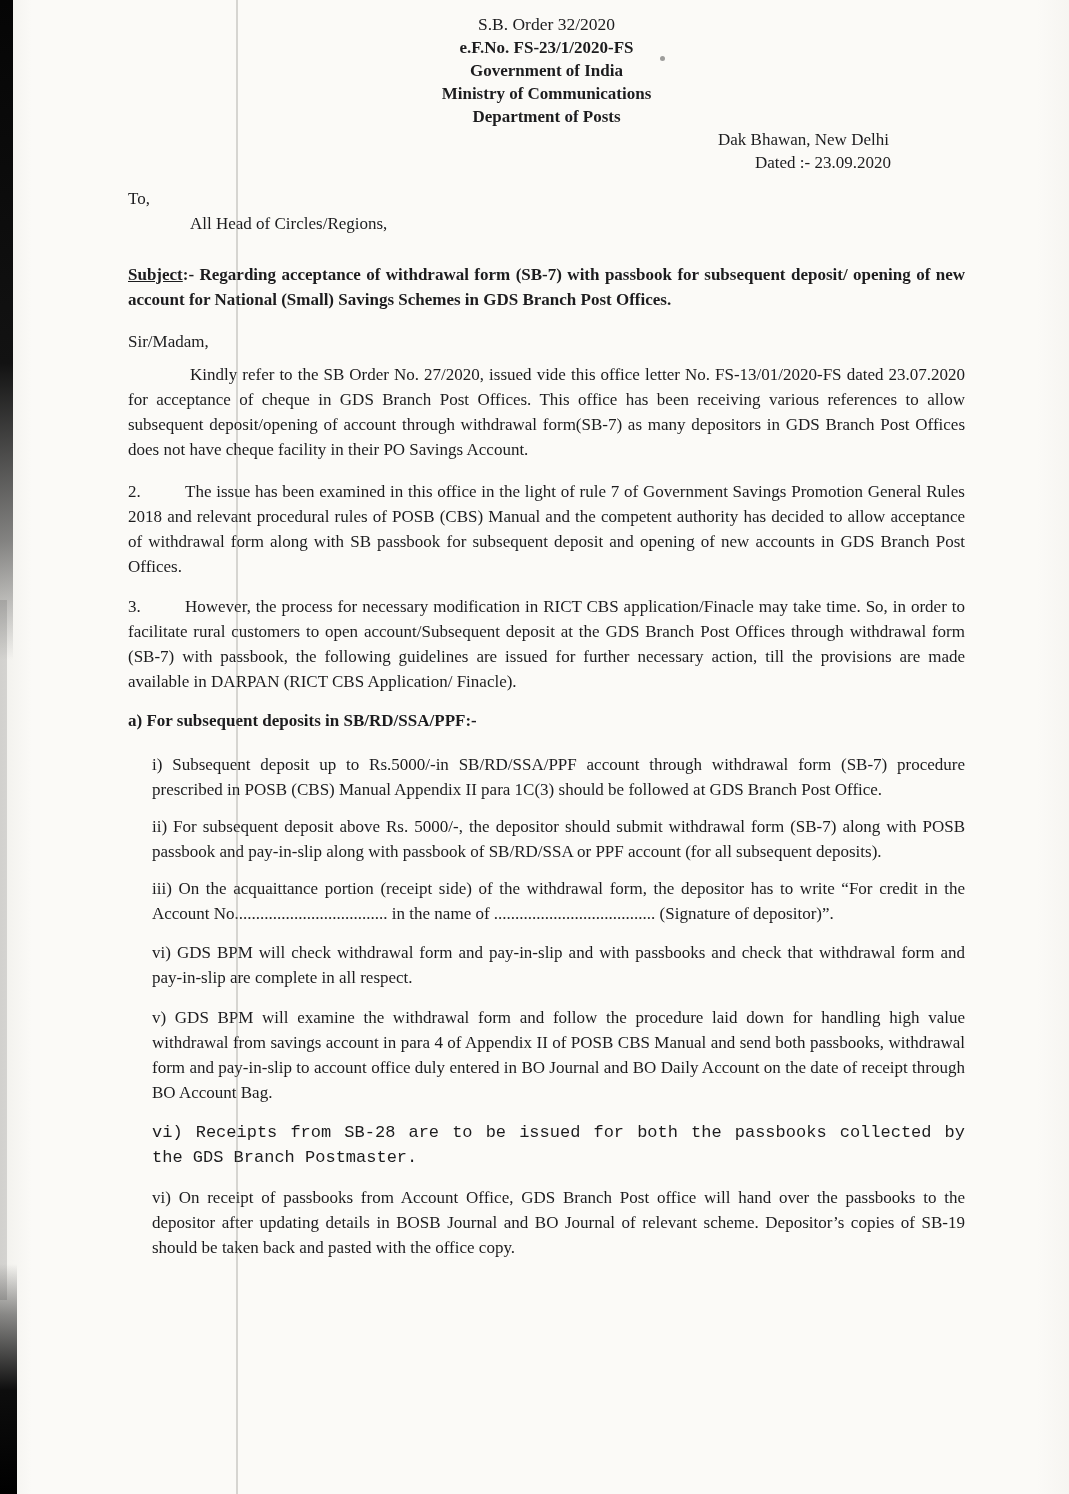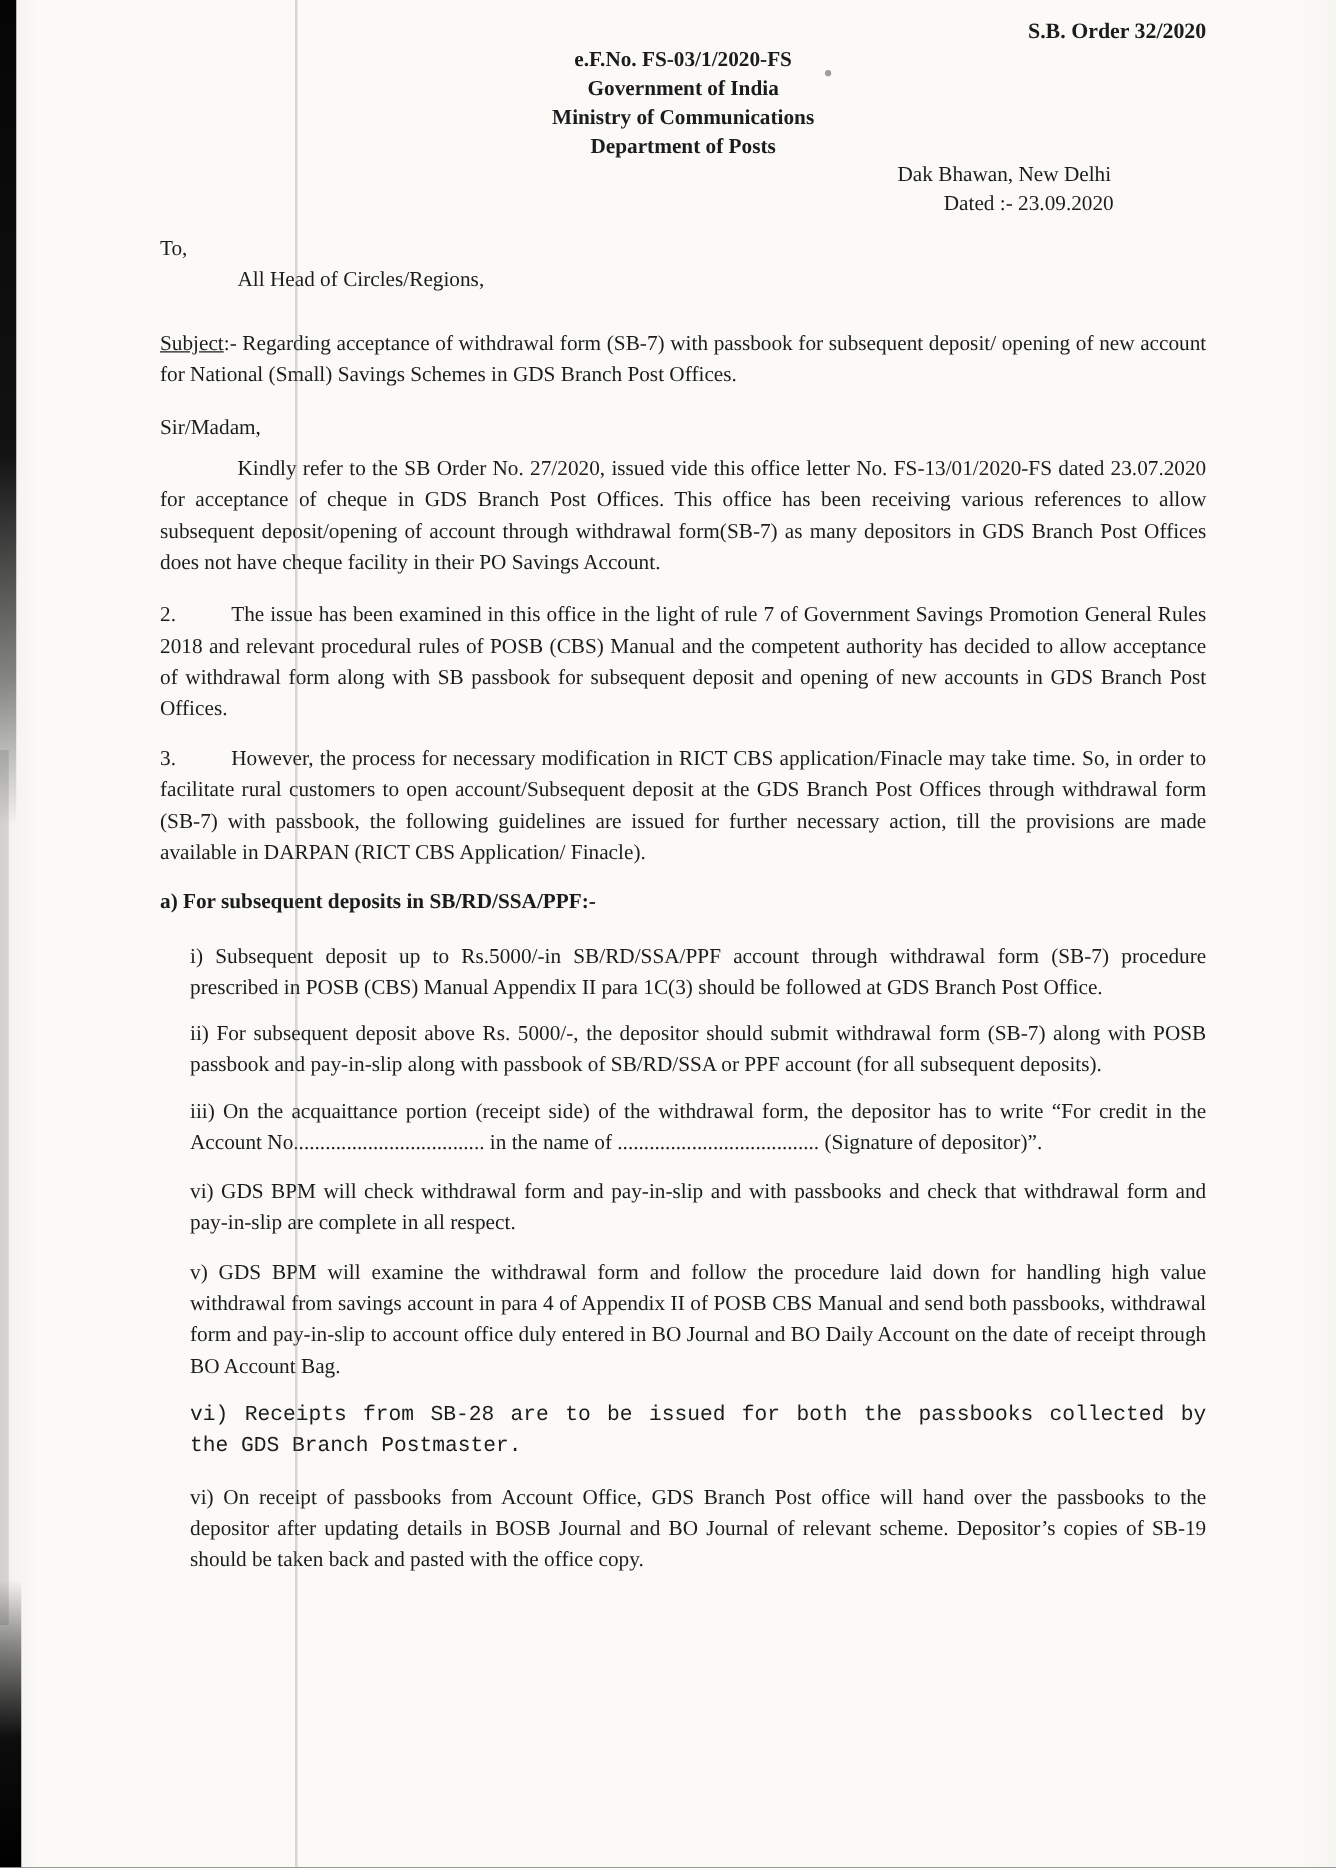--- a/index.html
+++ b/index.html
@@ -41,41 +41,41 @@
     background: rgba(130,130,124,0.30);
     pointer-events: none;
   }
   .smudge-dot {
     position: absolute; left: 660px; top: 56px; width: 5px; height: 5px;
     border-radius: 50%; background: rgba(80,80,80,0.55);
     pointer-events: none;
   }
 
   .order-no {
-    text-align: right;
-    font-weight: bold;
+    text-align: center;
+    font-weight: normal;
     font-size: 17.5px;
     line-height: 24px;
   }
 
   .center-head {
     text-align: center;
     font-weight: bold;
     line-height: 23px;
   }
 
   .addr-block { line-height: 23px; }
   .place { margin-left: 590px; }
   .dated { margin-left: 627px; }
 
   .to { margin-top: 12px; }
   .addressee { margin-left: 62px; }
 
   .subject {
-    font-weight: normal;
+    font-weight: bold;
     text-align: justify;
     margin-top: 26px;
   }
   .subject .subj-label { text-decoration: underline; }
 
   .salutation { margin-top: 17px; }
 
   p.para {
     text-align: justify;
     margin: 0;
@@ -109,21 +109,21 @@
 
   <div class="edge-top"></div>
   <div class="edge-mid"></div>
   <div class="edge-bottom"></div>
   <div class="scanline"></div>
   <div class="smudge-dot"></div>
 
   <div class="order-no">S.B. Order 32/2020</div>
 
   <div class="center-head">
-    <div>e.F.No. FS-03/1/2020-FS</div>
+    <div>e.F.No. FS-23/1/2020-FS</div>
     <div>Government of India</div>
     <div>Ministry of Communications</div>
     <div>Department of Posts</div>
   </div>
 
   <div class="addr-block">
     <div class="place">Dak Bhawan, New Delhi</div>
     <div class="dated">Dated :- 23.09.2020</div>
   </div>
 

